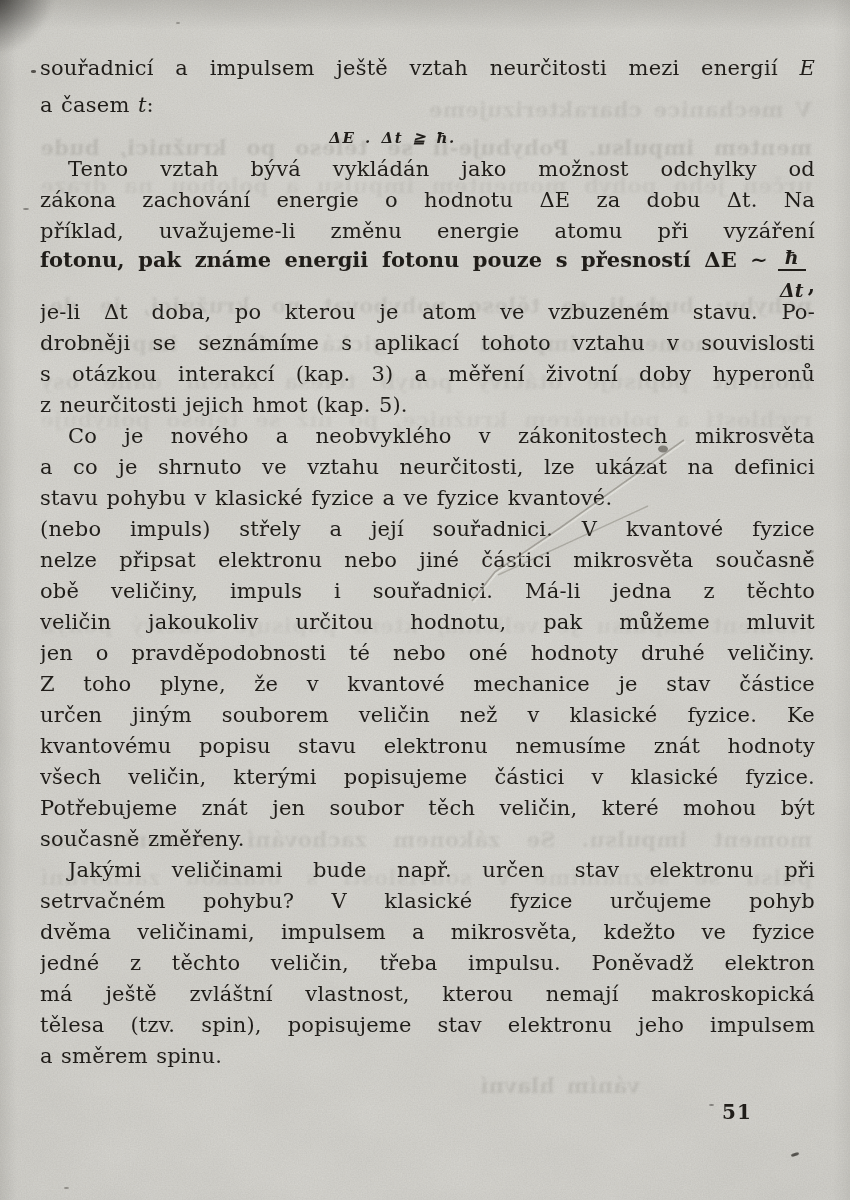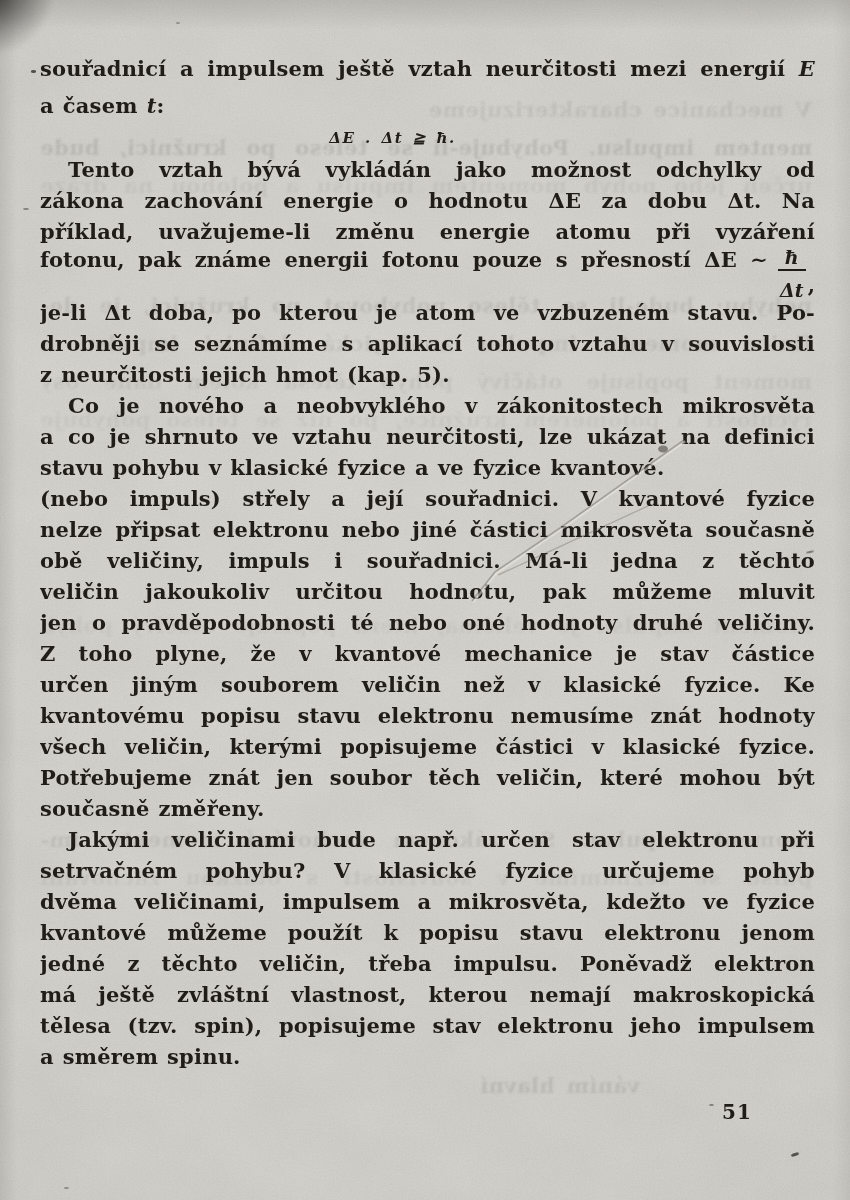--- a/index.html
+++ b/index.html
@@ -18,21 +18,21 @@
   .grain{position:absolute;inset:0;pointer-events:none;mix-blend-mode:multiply;}
   .corner-shadow{
     position:absolute;top:-26px;left:-26px;width:84px;height:84px;
     background:radial-gradient(circle at 18% 18%, rgba(28,27,25,.85) 0%, rgba(28,27,25,.35) 40%, rgba(28,27,25,0) 68%);
     filter:blur(2px);
   }
   
   .col{position:absolute;left:40px;top:50px;width:775px;}
   .line{
     font-size:21px;line-height:31px;height:31px;overflow:hidden;
-    font-weight:700;word-spacing:1.5px;letter-spacing:.2px;
+    font-weight:400;word-spacing:1.5px;letter-spacing:.2px;
   }
   .hline{line-height:37px;height:37px;}
   .just{text-align:justify;text-align-last:justify;}
   .ind{text-indent:28px;}
   .formula{
     text-align:center;font-size:15px;font-weight:700;font-style:italic;
     margin:5px 70px 7px 0;letter-spacing:1.5px;word-spacing:3px;
   }
   .fline{display:flex;align-items:flex-start;height:50px;overflow:hidden;
     font-size:21px;font-weight:700;word-spacing:1.5px;}
@@ -94,20 +94,21 @@
       <div class="fline">
         <span class="ft">fotonu, pak známe energii fotonu pouze s přesností ΔE ∼</span>
         <span class="frac">
           <span class="num">ħ</span>
           <span class="den">Δt</span>
         </span>
         <span class="fcomma">,</span>
       </div>
       <div class="line just">je-li Δt doba, po kterou je atom ve vzbuzeném stavu. Po-</div>
       <div class="line just">drobněji se seznámíme s aplikací tohoto vztahu v souvislosti</div>
+      <div class="line just">s otázkou interakcí (kap. 3) a měření životní doby hyperonů</div>
       <div class="line">z neurčitosti jejich hmot (kap. 5).</div>
     </div>
 
     <div>
       <div class="line just ind">Co je nového a neobvyklého v zákonitostech mikrosvěta</div>
       <div class="line just">a co je shrnuto ve vztahu neurčitosti, lze ukázat na definici</div>
       <div class="line">stavu pohybu v klasické fyzice a ve fyzice kvantové.</div>
     </div>
 
     <div>
@@ -121,21 +122,20 @@
       <div class="line just">kvantovému popisu stavu elektronu nemusíme znát hodnoty</div>
       <div class="line just">všech veličin, kterými popisujeme částici v klasické fyzice.</div>
       <div class="line just">Potřebujeme znát jen soubor těch veličin, které mohou být</div>
       <div class="line">současně změřeny.</div>
     </div>
 
     <div>
       <div class="line just ind">Jakými veličinami bude např. určen stav elektronu při</div>
       <div class="line just">setrvačném pohybu? V klasické fyzice určujeme pohyb</div>
       <div class="line just">dvěma veličinami, impulsem a mikrosvěta, kdežto ve fyzice</div>
-      <div class="line just">kvantové můžeme použít k popisu stavu elektronu jenom</div>
       <div class="line just">jedné z těchto veličin, třeba impulsu. Poněvadž elektron</div>
       <div class="line just">má ještě zvláštní vlastnost, kterou nemají makroskopická</div>
       <div class="line just">tělesa (tzv. spin), popisujeme stav elektronu jeho impulsem</div>
       <div class="line">a směrem spinu.</div>
     </div>
 
   </div>
 
   <div class="page-number">51</div>
 

